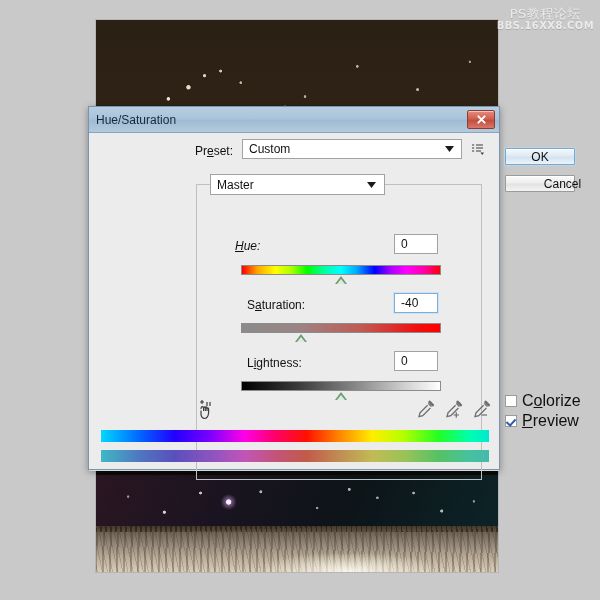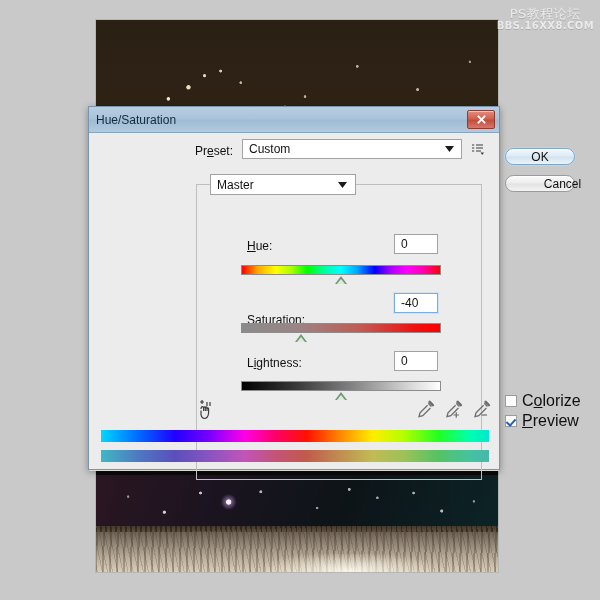--- a/index.html
+++ b/index.html
@@ -131,21 +131,21 @@
   #preset-select .arrow{margin-right:7px;}
   #preset-menu-icon{
     position:absolute;left:382px;top:11px;width:14px;height:13px;cursor:pointer;
   }
 
   
   .btn{
     position:absolute;width:70px;height:17px;
     font-size:12px;color:#111;
     display:flex;align-items:center;justify-content:center;
-    border-radius:9px;box-sizing:border-box;cursor:pointer;
+    border-radius:1px;box-sizing:border-box;cursor:pointer;
   }
   #ok-button{
     left:416px;top:41px;
     background:linear-gradient(180deg,#f3f8fc 0%,#dfeaf4 48%,#d2e2f0 52%,#eaf3fa 100%);
     border:1px solid #7fa8c8;
     box-shadow:0 0 0 1px #bcd6e9, inset 0 1px 0 #fff;
   }
   #cancel-button{
     left:416px;top:68px;
     background:linear-gradient(180deg,#fbfbfb 0%,#ededed 48%,#e2e2e2 52%,#f4f4f4 100%);
@@ -160,21 +160,21 @@
     border:1px solid #bfbfbf;border-top:none;
     box-sizing:border-box;
   }
   #group-top-left{
     position:absolute;left:107px;top:77px;width:14px;height:1px;background:#bfbfbf;
   }
   #group-top-right{
     position:absolute;left:267px;top:77px;width:126px;height:1px;background:#bfbfbf;
   }
   #channel-select{
-    position:absolute;left:121px;top:67px;width:146px;height:21px;
+    position:absolute;left:121px;top:67px;width:175px;height:21px;
     background:#fff;border:1px solid #a2a2a2;box-sizing:border-box;
     display:flex;align-items:center;cursor:pointer;
   }
   #channel-select .val{font-size:12px;color:#111;margin-left:6px;flex:1;}
   #channel-select .arrow{margin-right:8px;}
 
   
   .slider-block{position:absolute;left:0;width:100%;}
   .slider-label{position:absolute;font-size:12px;color:#101010;}
   .slider-value{
@@ -306,28 +306,28 @@
   <div id="channel-group"></div>
 
   <div id="channel-select">
     <span class="val">Master</span>
     <svg class="arrow" width="9" height="6" viewBox="0 0 9 6">
       <path d="M0 0 L9 0 L4.5 6 Z" fill="#1a1a1a"></path>
     </svg>
   </div>
 
   <div class="slider-block">
-    <span class="slider-label" style="left:158px;top:106px;"><u>H</u>ue:</span>
+    <span class="slider-label" style="left:146px;top:106px;font-style:italic;"><u>H</u>ue:</span>
     <div class="slider-value" style="left:305px;top:101px;">0</div>
     <div class="track" id="hue-track" style="top:132px;"></div>
     <div class="thumb" style="left:246px;top:143px;"></div>
   </div>
 
   <div class="slider-block">
-    <span class="slider-label" style="left:158px;top:165px;margin-top:15px;">S<u>a</u>turation:</span>
+    <span class="slider-label" style="left:158px;top:165px;">S<u>a</u>turation:</span>
     <div class="slider-value active" style="left:305px;top:160px;text-align:right;">-40</div>
     <div class="track" id="sat-track" style="top:190px;"></div>
     <div class="thumb" style="left:206px;top:201px;"></div>
   </div>
 
   <div class="slider-block">
     <span class="slider-label" style="left:158px;top:223px;">L<u>i</u>ghtness:</span>
     <div class="slider-value" style="left:305px;top:218px;">0</div>
     <div class="track" id="light-track" style="top:248px;"></div>
     <div class="thumb" style="left:246px;top:259px;"></div>

